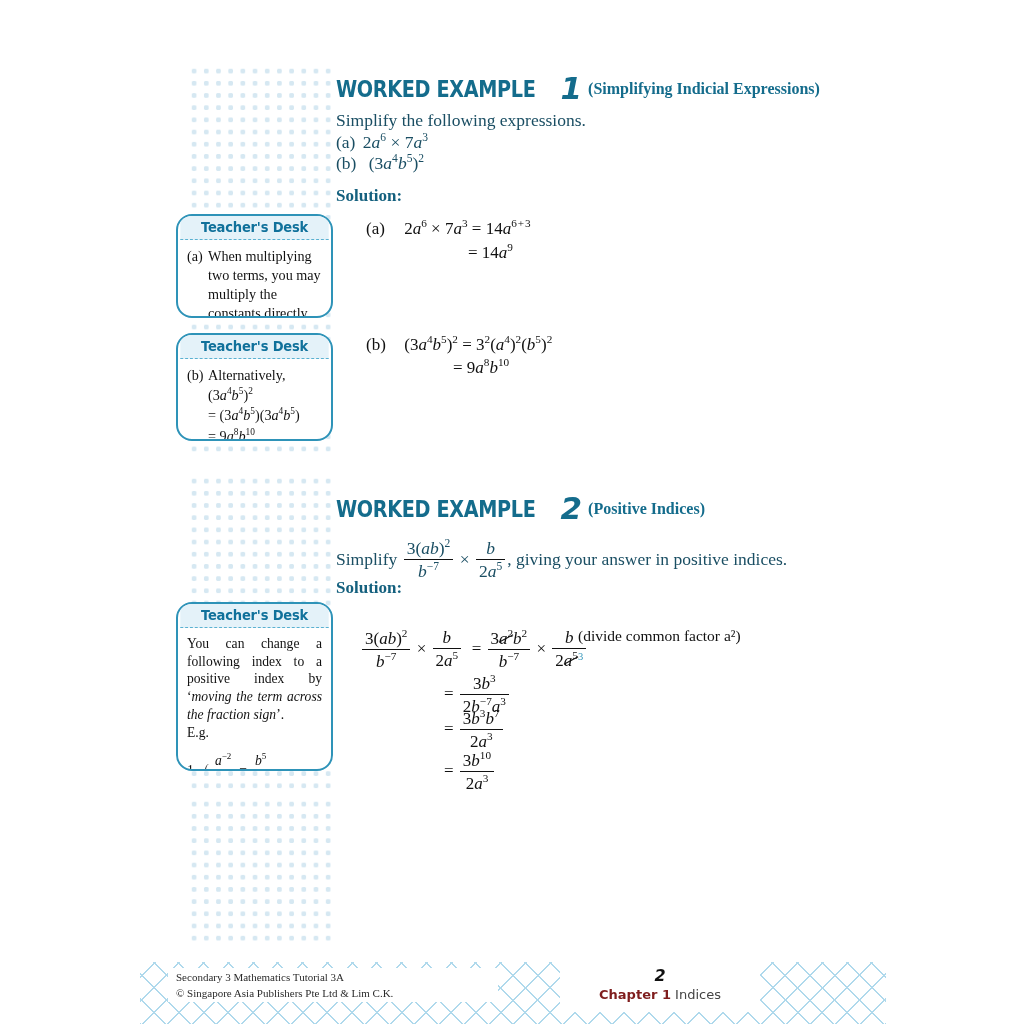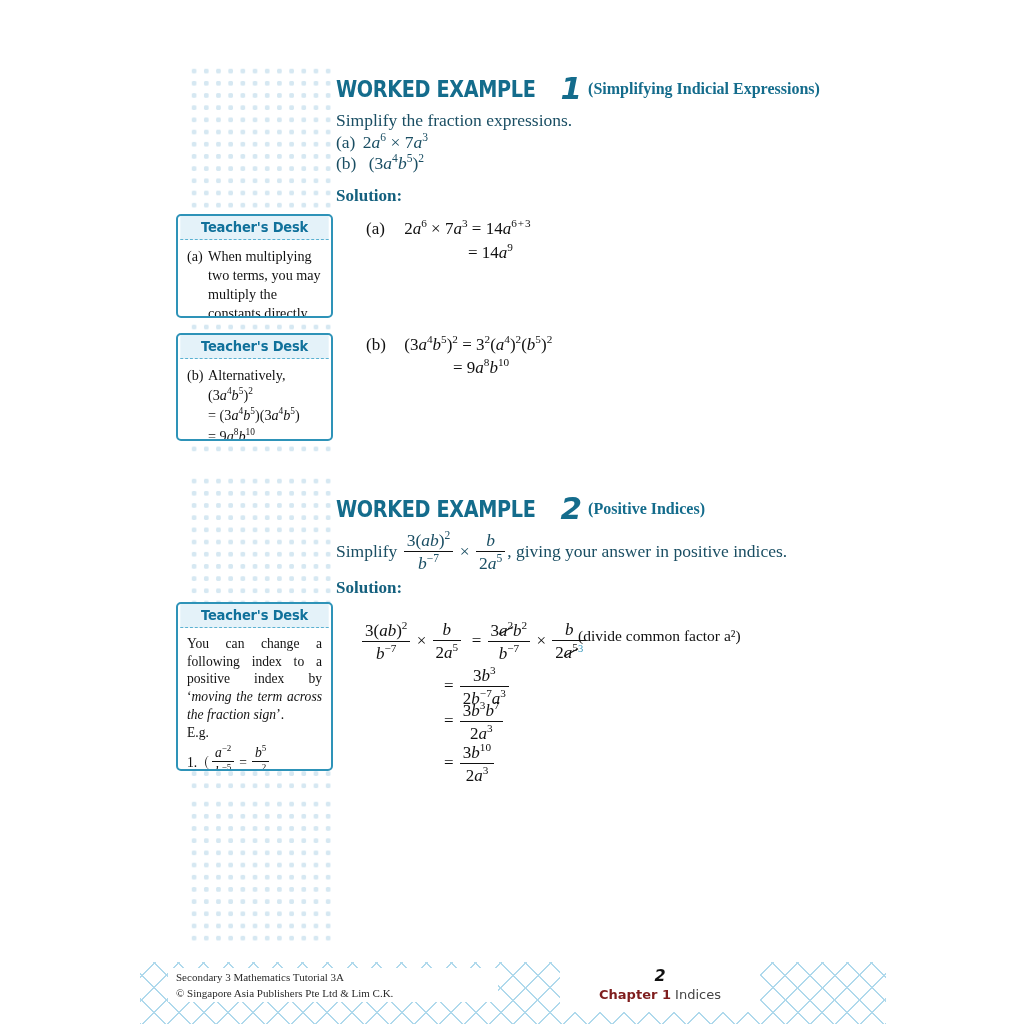--- a/index.html
+++ b/index.html
@@ -77,35 +77,35 @@
     white-space: nowrap;
   }
   .mathline i, .qtext i { font-style: italic; }
   sup { font-size: 0.66em; vertical-align: 0.62em; }
 
   
   .frac {
     display: inline-block;
     vertical-align: middle;
     text-align: center;
-    margin: 0 2px;
+    margin: 8px 2px;
     position: relative;
     top: -1px;
   }
   .frac > .num { display: block; padding: 0 3px; }
   .frac > .den {
     display: block; padding: 0 3px;
     border-top: 1.2px solid #111;
   }
 
   
   .td-box {
     position: absolute;
     border: 2px solid #2E93B8;
-    border-radius: 5px;
+    border-radius: 16px;
     background: #ffffff;
     box-sizing: border-box;
     overflow: hidden;
   }
   .td-head {
     background: #E4F2F9;
     text-align: center;
     color: #10719B;
     font-family: "DejaVu Sans", sans-serif;
     font-weight: bold;
@@ -225,21 +225,21 @@
 <div id="page">
 
   <div class="dotcol" style="left:185px; top:62px; width:148px; height:395px;"></div>
   <div class="dotcol" style="left:185px; top:472px; width:148px; height:320px;"></div>
   <div class="dotcol" style="left:185px; top:795px; width:148px; height:148px;"></div>
 
   <div class="we-head" style="left:336px; top:70px;">
     <span class="we-title">WORKED EXAMPLE</span><span class="we-num">1</span><span class="we-sub">(Simplifying Indicial Expressions)</span>
   </div>
 
-  <div class="qtext" style="left:336px; top:110px;">Simplify the fraction expressions.</div>
+  <div class="qtext" style="left:336px; top:110px;">Simplify the following expressions.</div>
 
   <div class="qtext" style="left:336px; top:131px;">
     <span>(a)</span>
     <span style="margin-left:3px;">2<i>a</i><sup>6</sup> × 7<i>a</i><sup>3</sup></span>
   </div>
   <div class="qtext" style="left:336px; top:152px;">
     <span>(b)</span>
     <span style="margin-left:8px;">(3<i>a</i><sup>4</sup><i>b</i><sup>5</sup>)<sup>2</sup></span>
   </div>
 

